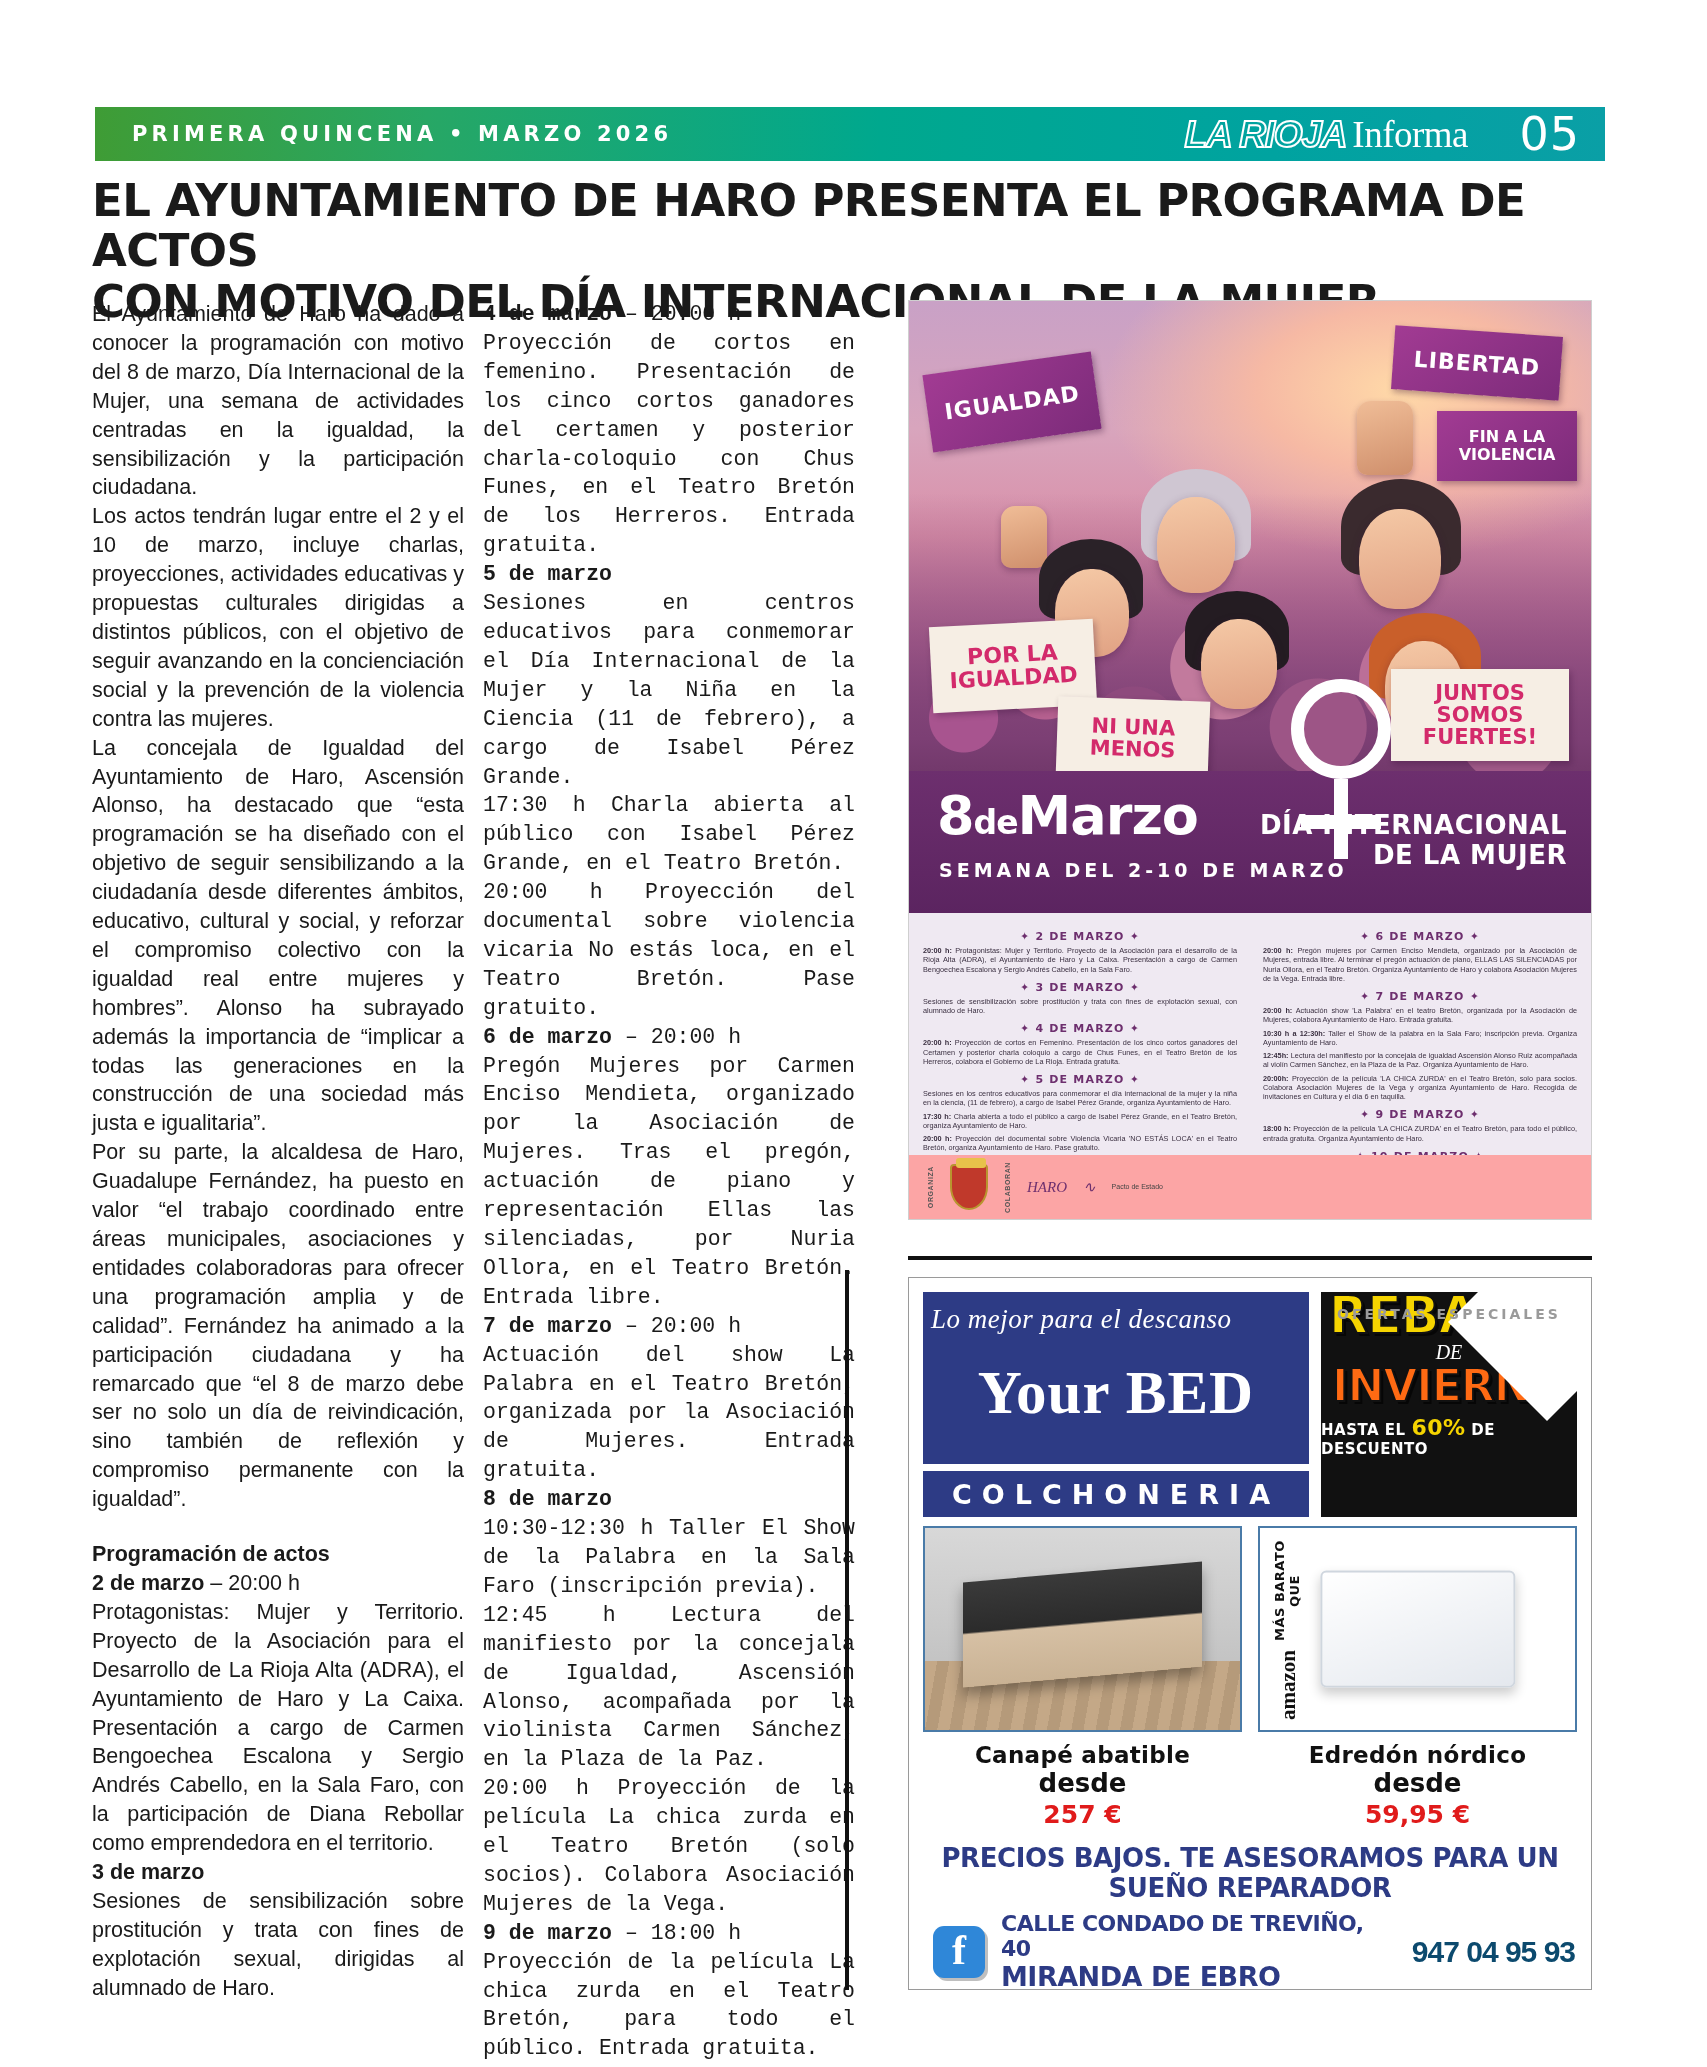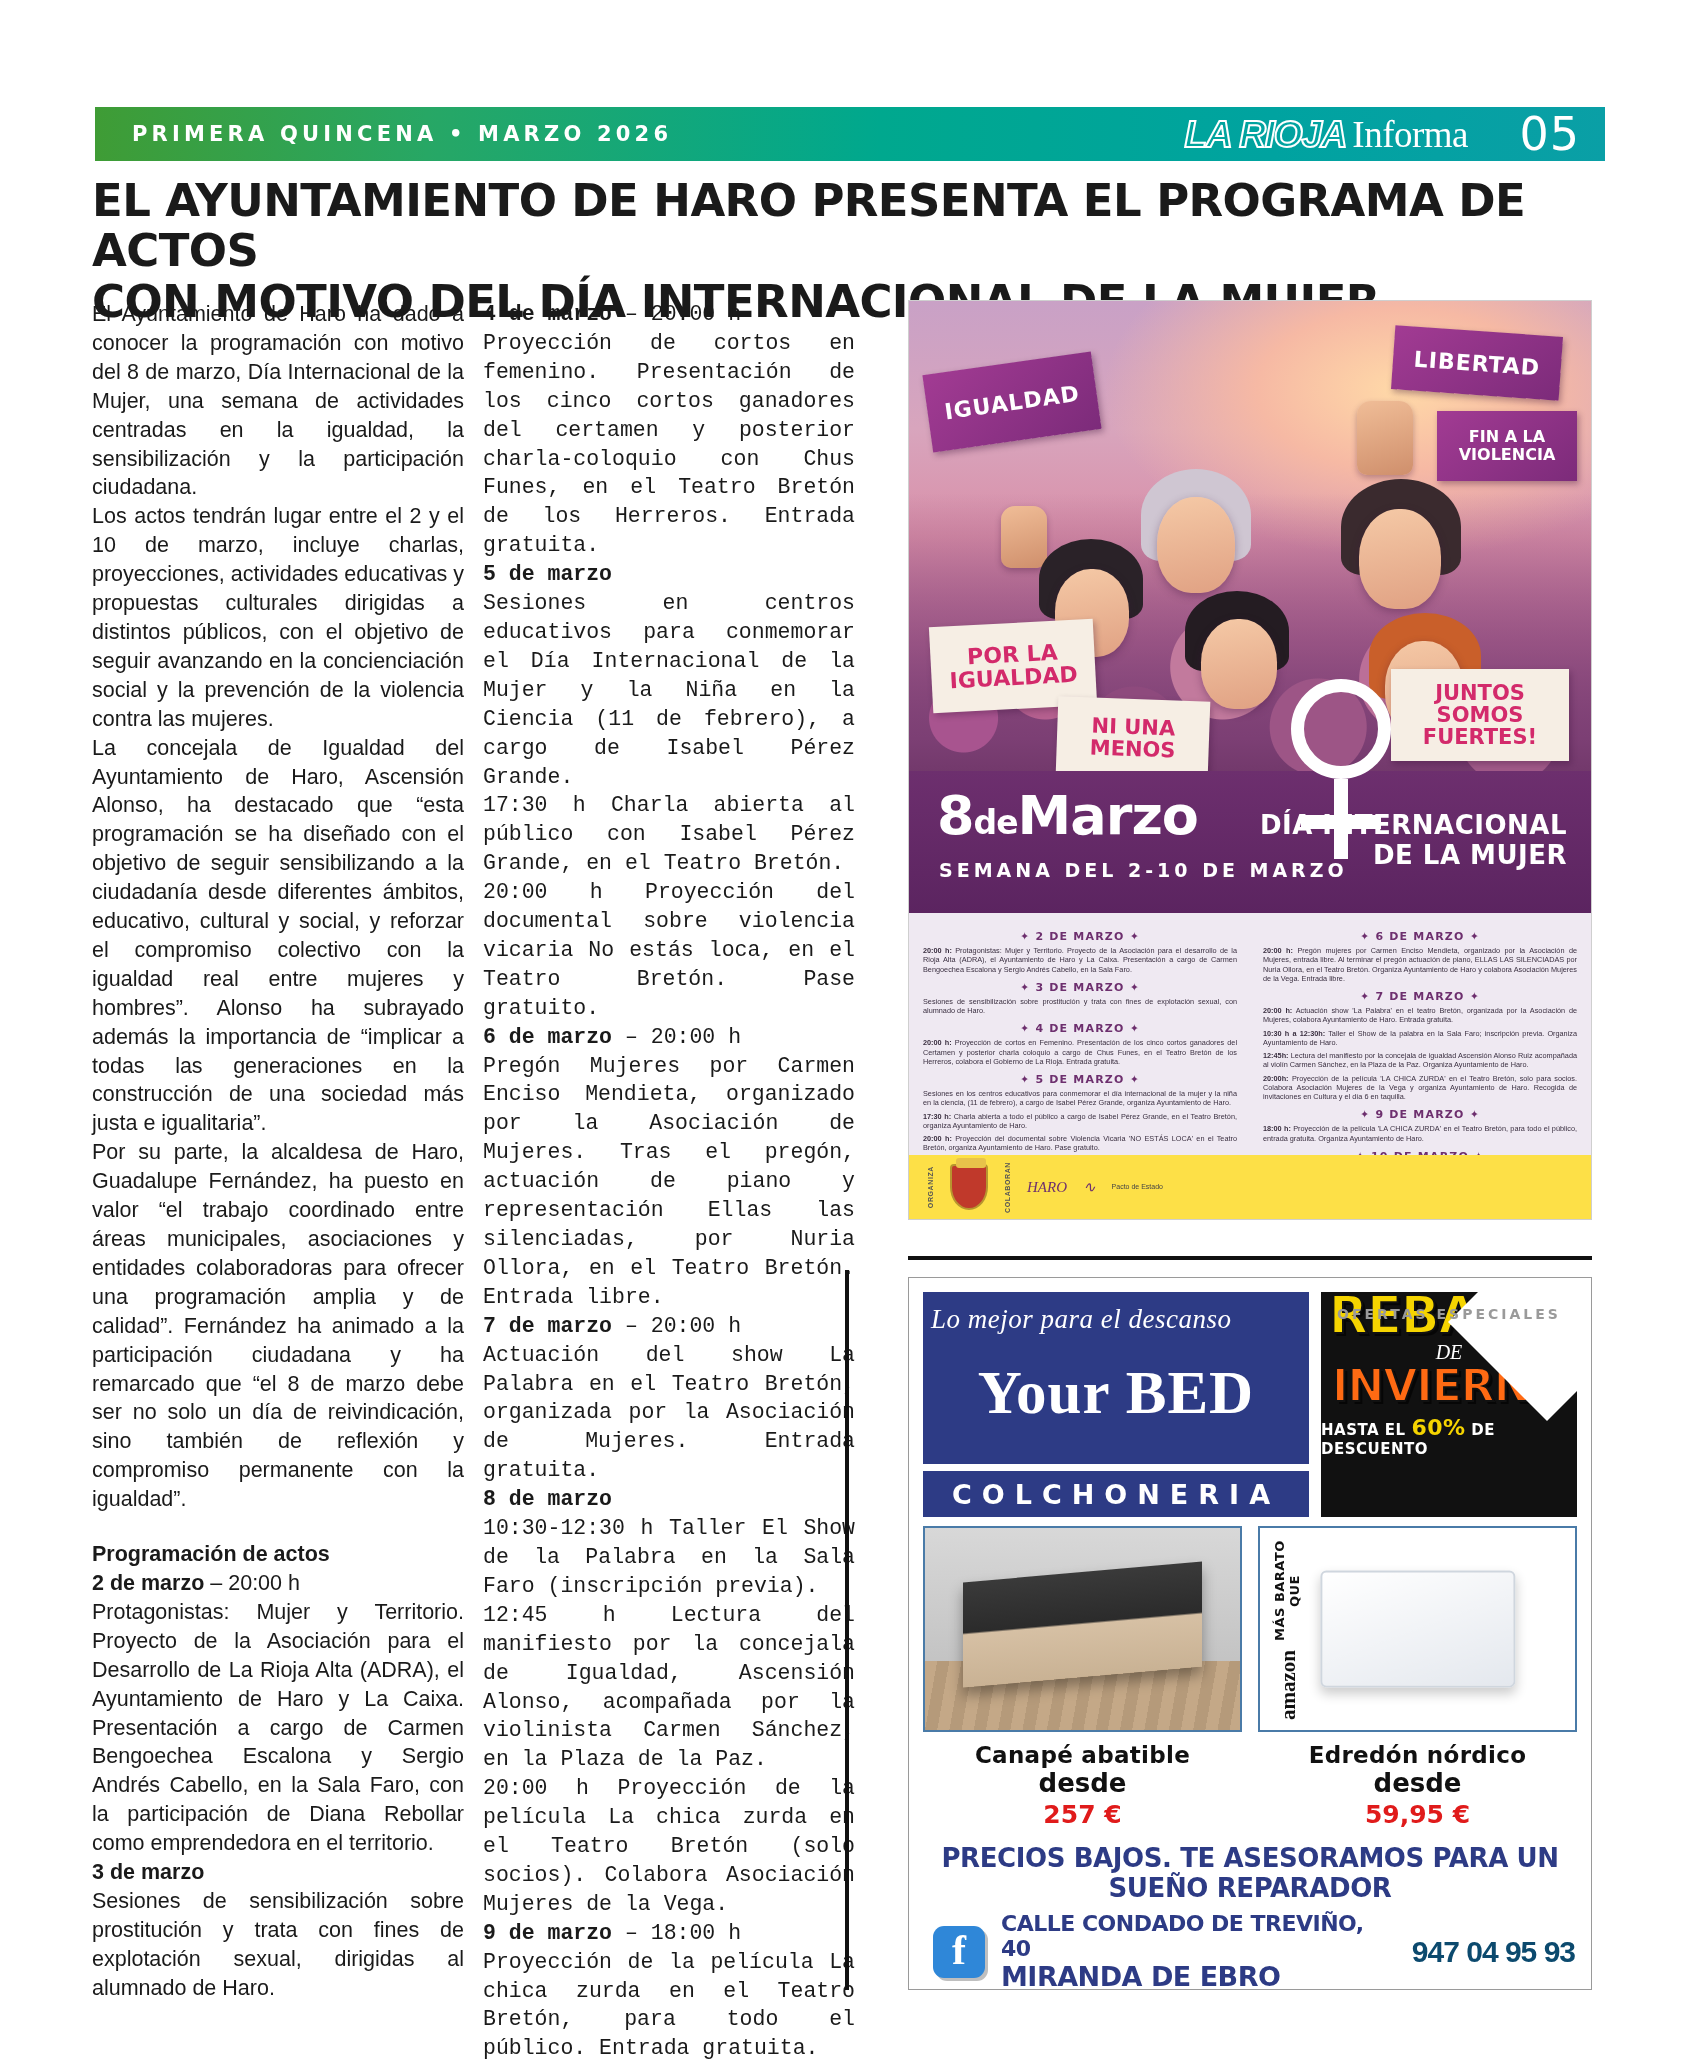--- a/index.html
+++ b/index.html
@@ -166,21 +166,21 @@
     letter-spacing: 1.2px; margin: 7px 0 3px;
   }
   .pitem {
     font-size: 7.3px; line-height: 1.27; color:#3a2f40;
     text-align: justify; margin-bottom: 4px;
     font-family:"Liberation Sans",sans-serif;
   }
   .pitem b { font-weight:700; }
   .poster-logos {
     position:absolute; left:0; bottom:0; width:100%; height: 64px;
-    background:#fde047; display:flex; align-items:center; gap: 16px;
+    background:#fca5a5; display:flex; align-items:center; gap: 16px;
     padding: 0 18px; border-top: 0;
   }
   .logo-lbl {
     font-size: 7px; color:#555; writing-mode: vertical-rl;
     transform: rotate(180deg); letter-spacing: .6px; font-weight:700;
   }
   .crest { width:38px; height:46px; background:#c0392b; border-radius: 4px 4px 50% 50%;
            border:2px solid #b8952f; position:relative; }
   .crest:after{content:"";position:absolute;left:4px;top:-8px;width:30px;height:10px;
            background:#e8c24a;border-radius:3px;}

